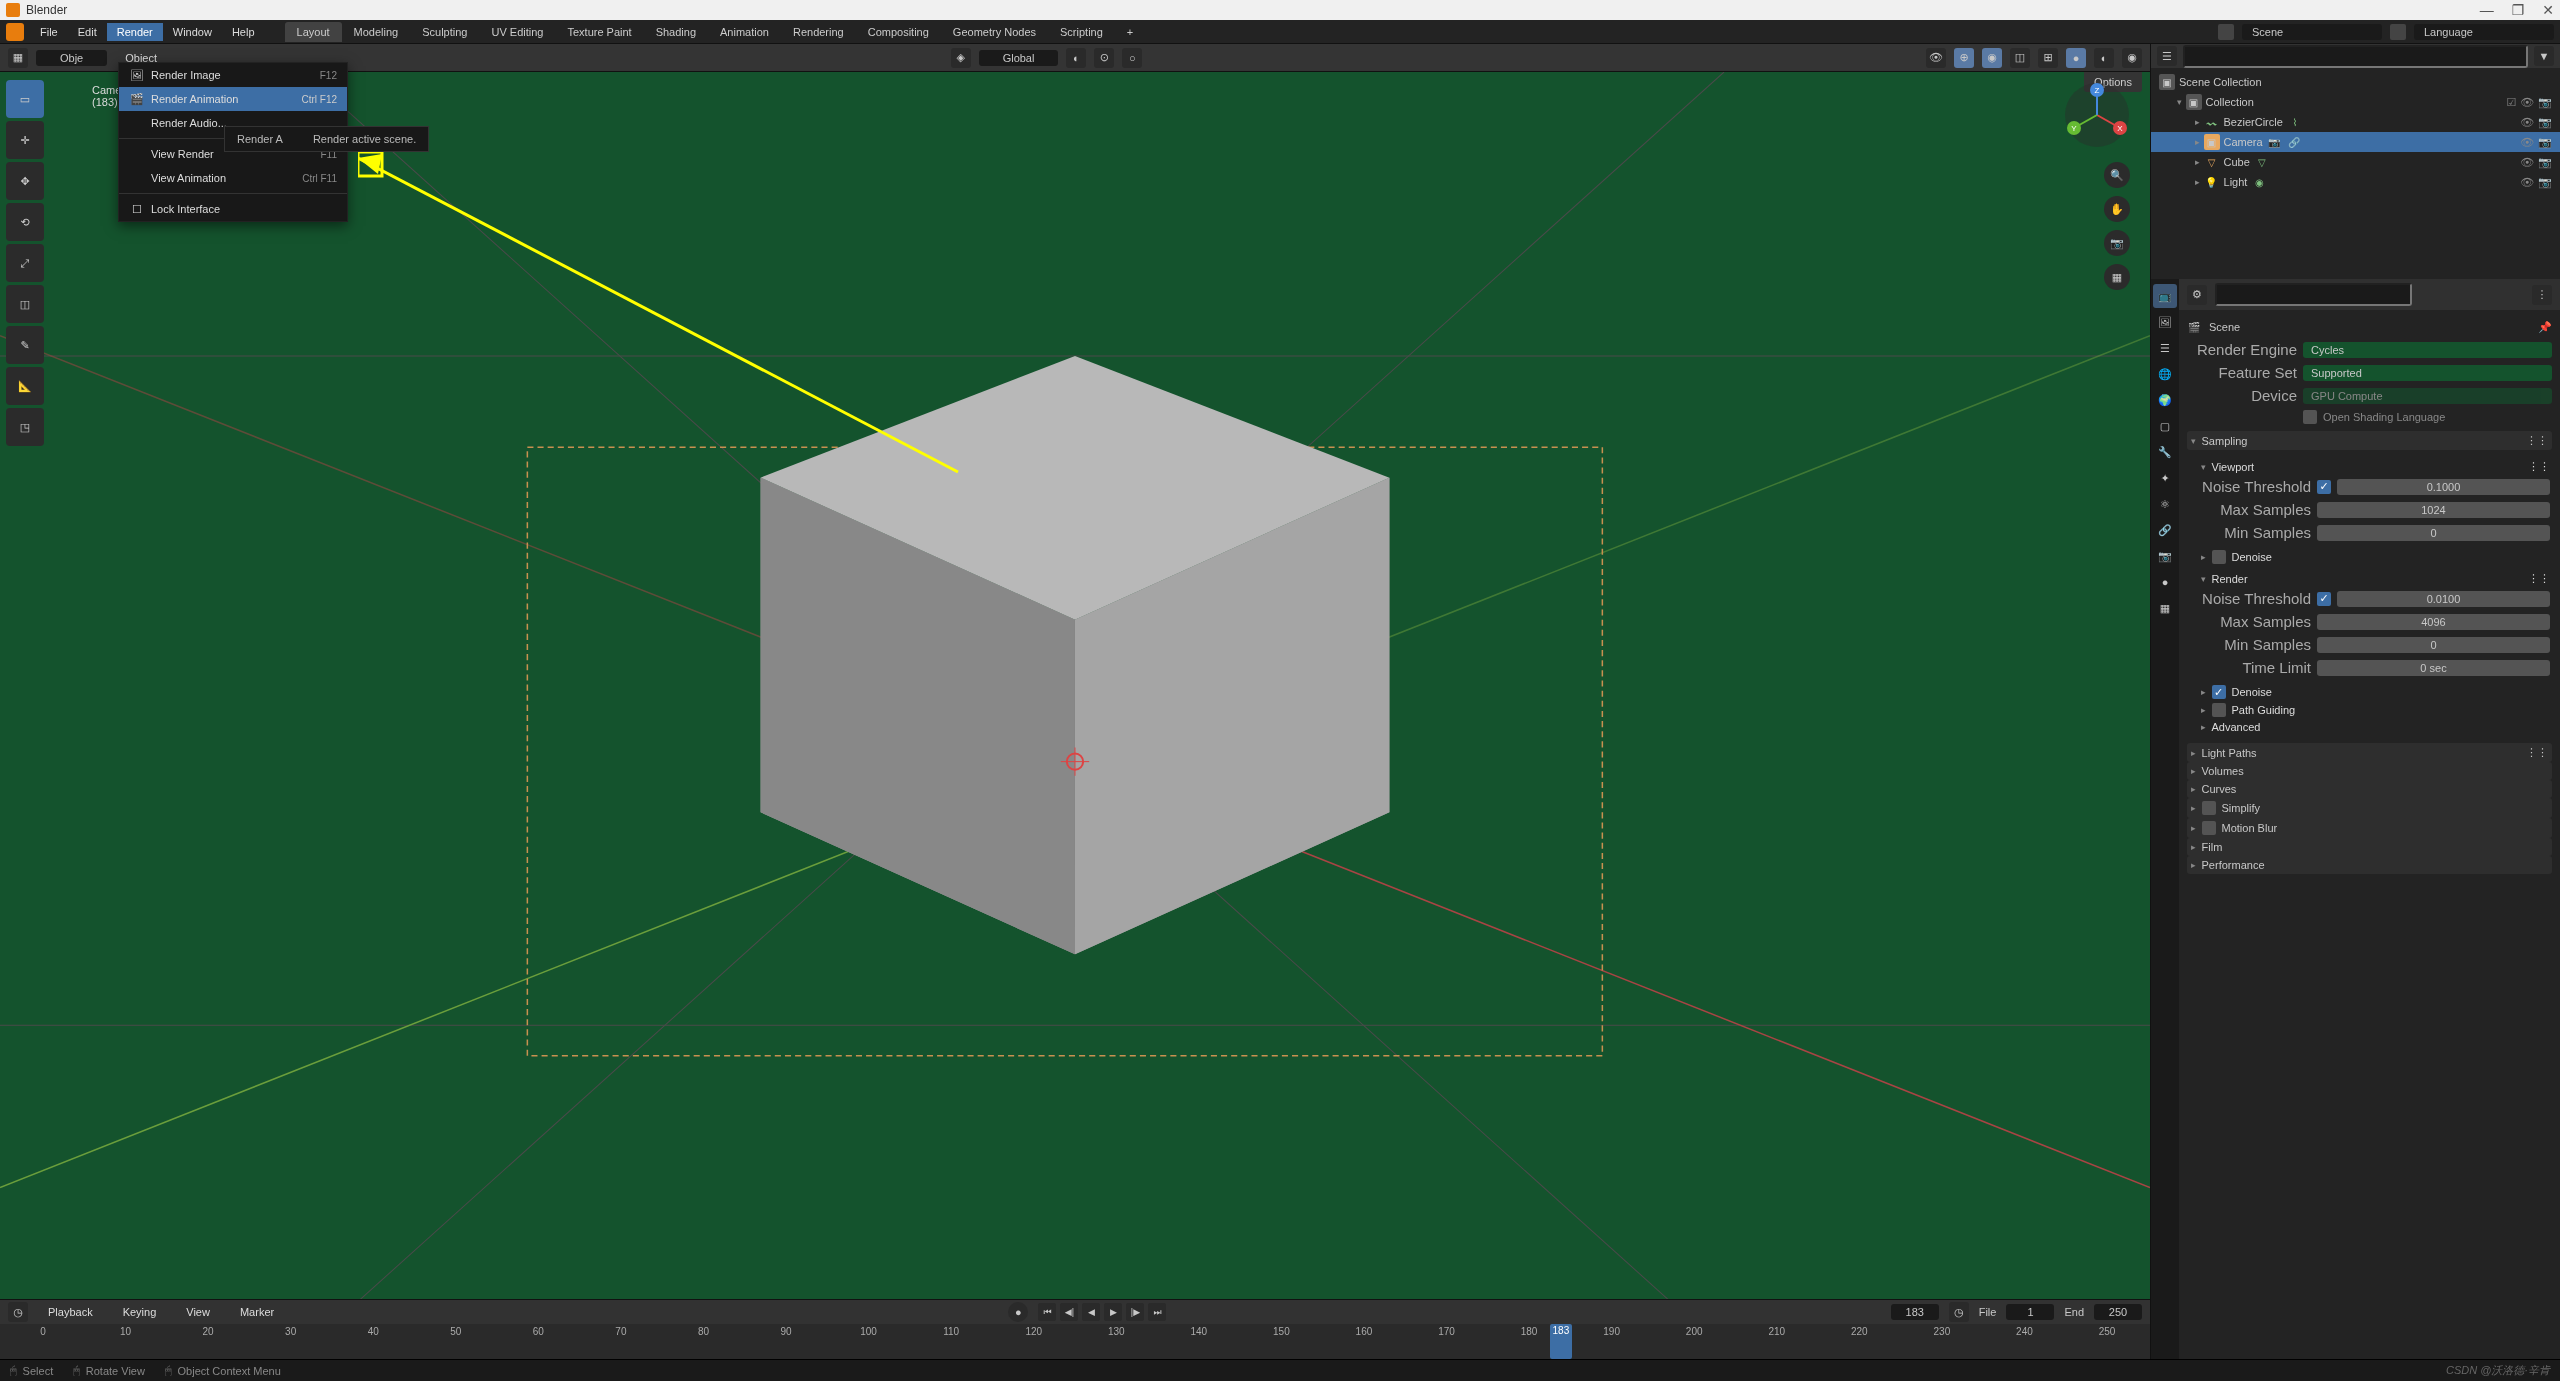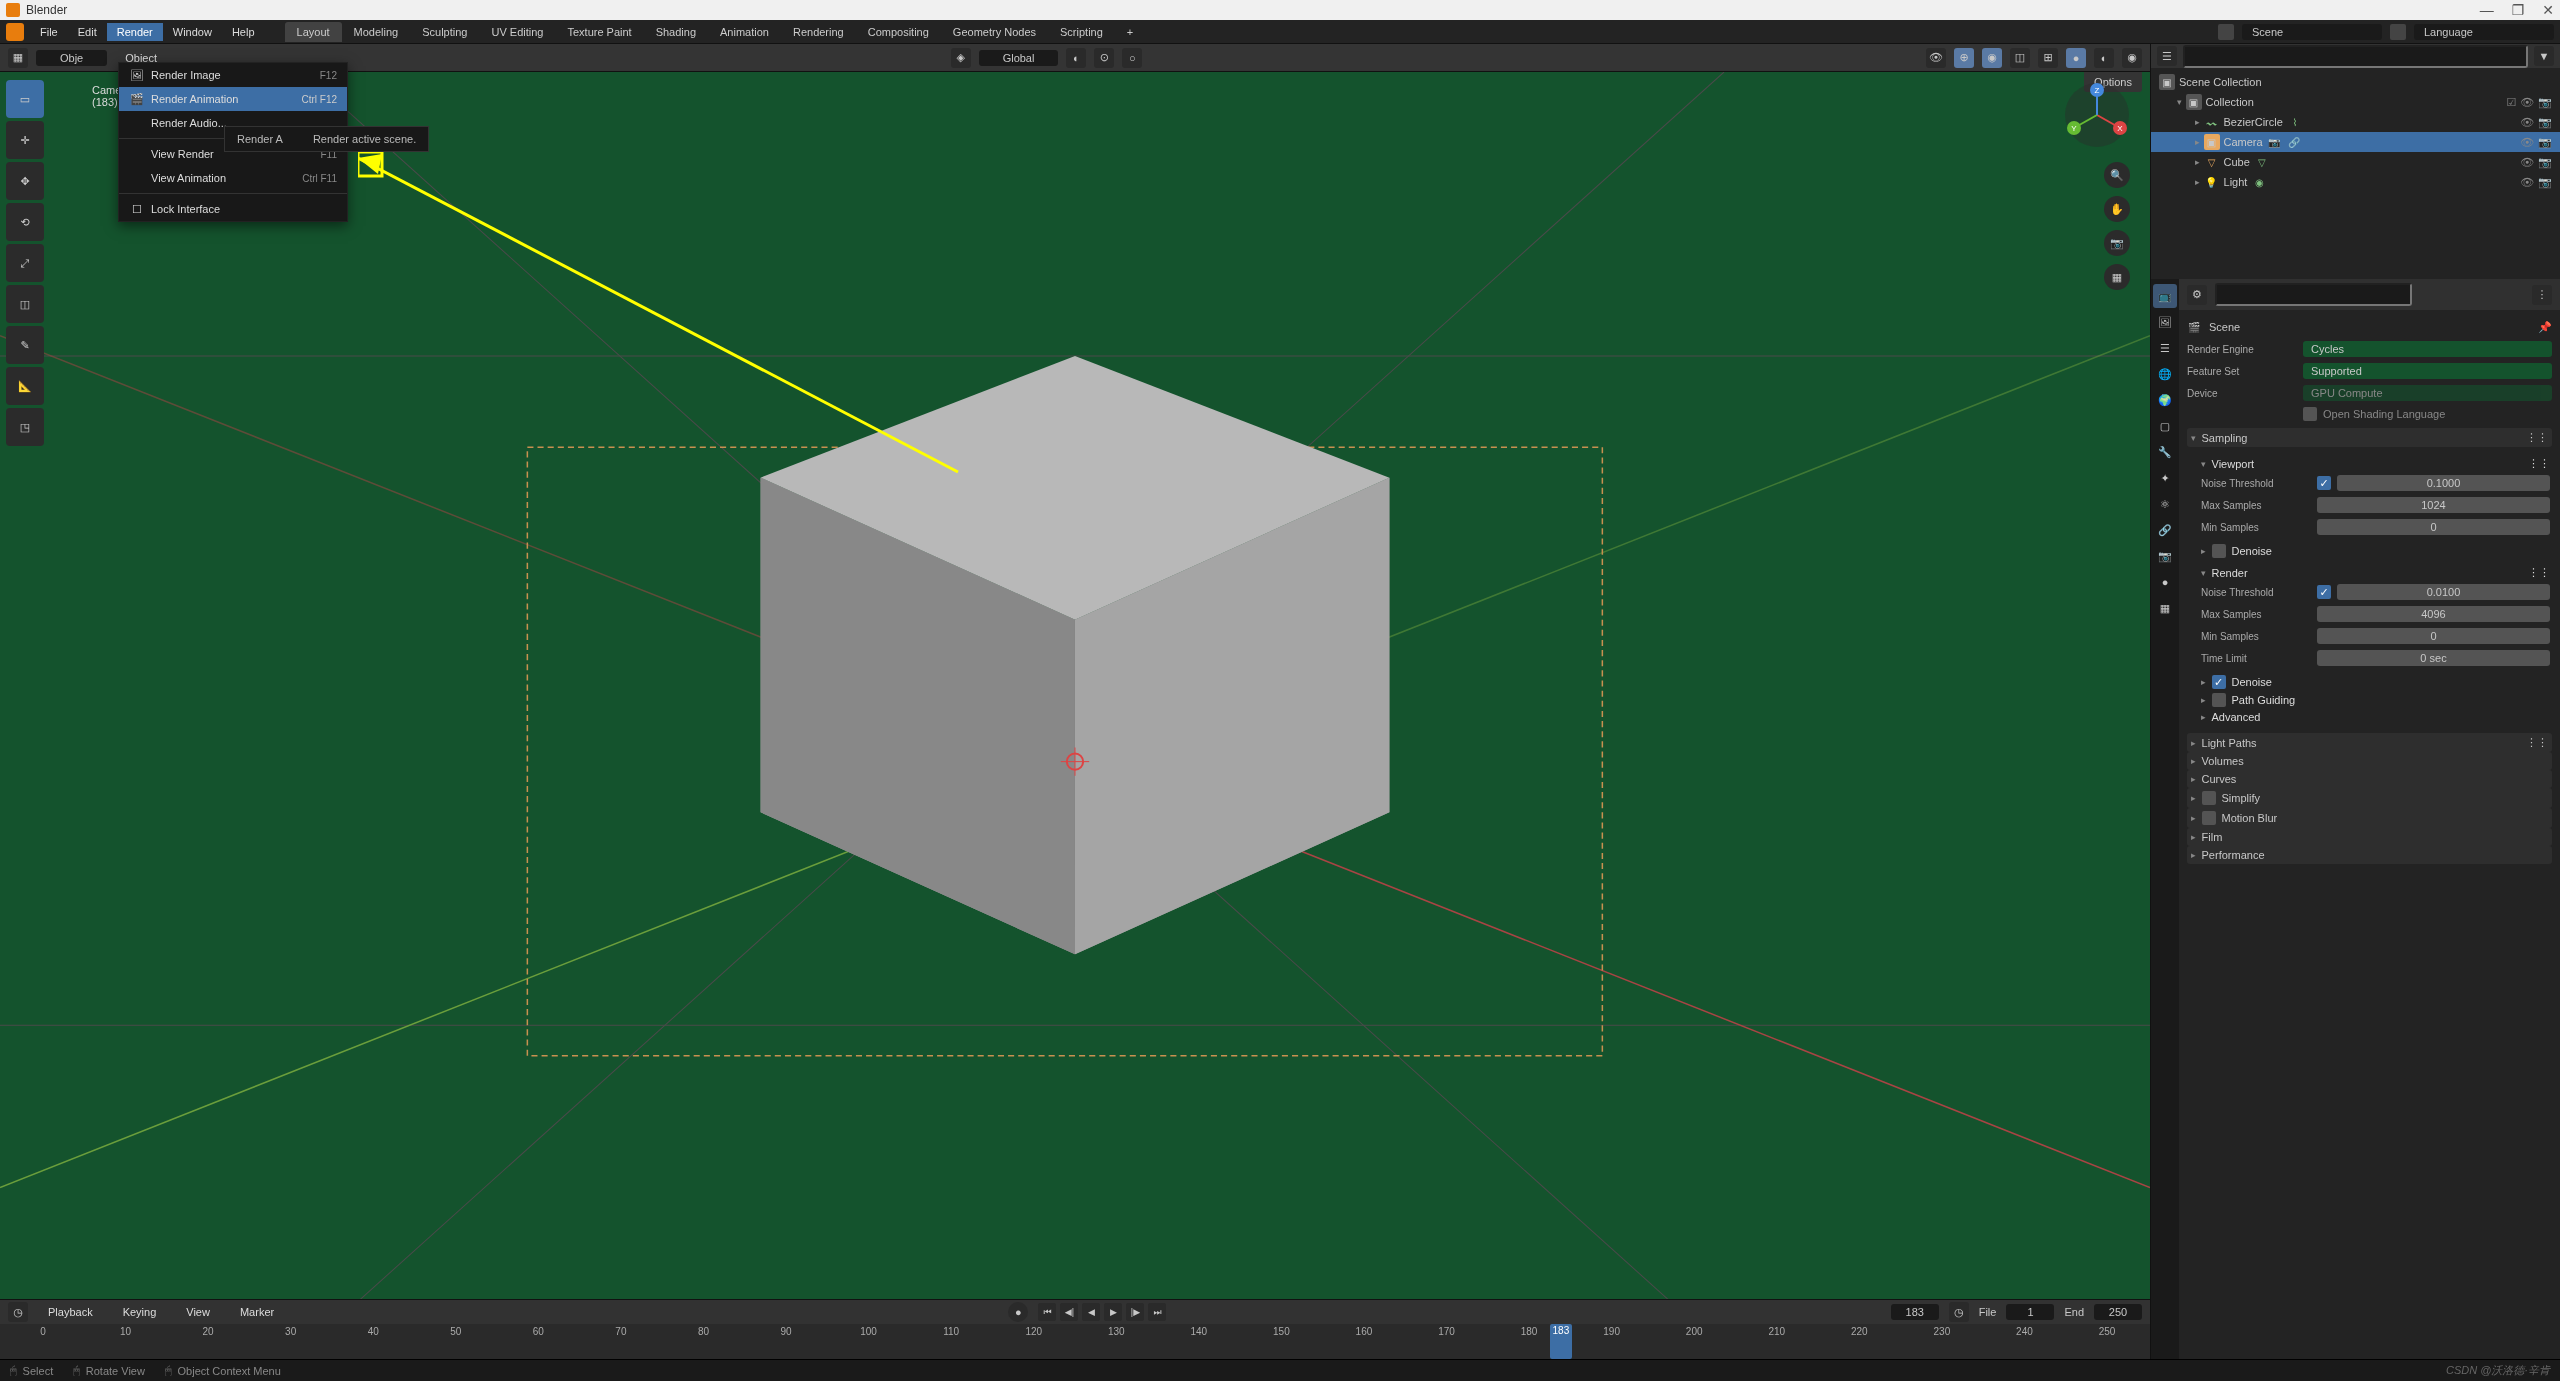--- a/index.html
+++ b/index.html
@@ -85,21 +85,21 @@
 .tree-icon { width: 16px; height: 16px; border-radius: 2px; display:inline-flex; align-items:center; justify-content:center; font-size:10px; }
 .tree-row-controls { margin-left: auto; display: flex; gap: 4px; color: #888; }
 
 .properties { flex: 1; background: #232323; display: flex; overflow: hidden; }
 .prop-tabs { width: 28px; background: #1a1a1a; display: flex; flex-direction: column; padding-top: 4px; }
 .prop-tab { width: 24px; height: 24px; margin: 1px auto; border-radius: 3px; display:flex; align-items:center; justify-content:center; cursor:pointer; }
 .prop-tab.active { background: #3d5775; }
 .prop-content { flex: 1; overflow: auto; padding: 4px 8px; }
 .prop-header { background: #303030; padding: 4px 8px; margin: -4px -8px 6px -8px; display:flex; align-items:center; gap:8px; }
 .prop-row { display: flex; align-items: center; padding: 3px 0; gap: 6px; }
-.prop-label { min-width: 110px; color: #aaa; font-size: 10px; }
+.prop-label { min-width: 110px; text-align: right; color: #aaa; font-size: 15px; }
 .prop-field { flex: 1; background: #545454; border-radius: 3px; padding: 2px 8px; text-align: center; }
 .prop-field.dropdown { background: #14532d; text-align: left; }
 .prop-checkbox { width: 14px; height: 14px; background: #545454; border-radius: 2px; display:inline-flex; align-items:center; justify-content:center; }
 .prop-checkbox.checked { background: #3d6ea5; color: #fff; }
 .panel-section { margin: 4px 0; }
 .panel-header { display: flex; align-items: center; padding: 3px 4px; background: #2e2e2e; border-radius: 3px; cursor: pointer; gap: 6px; }
 .panel-body { padding: 4px 2px 4px 14px; }
 .subsection { margin: 4px 0; }
 .sub-header { display: flex; align-items: center; padding: 2px 0; gap: 6px; color: #ddd; cursor:pointer; }
 .chev { font-size: 9px; color: #888; }

